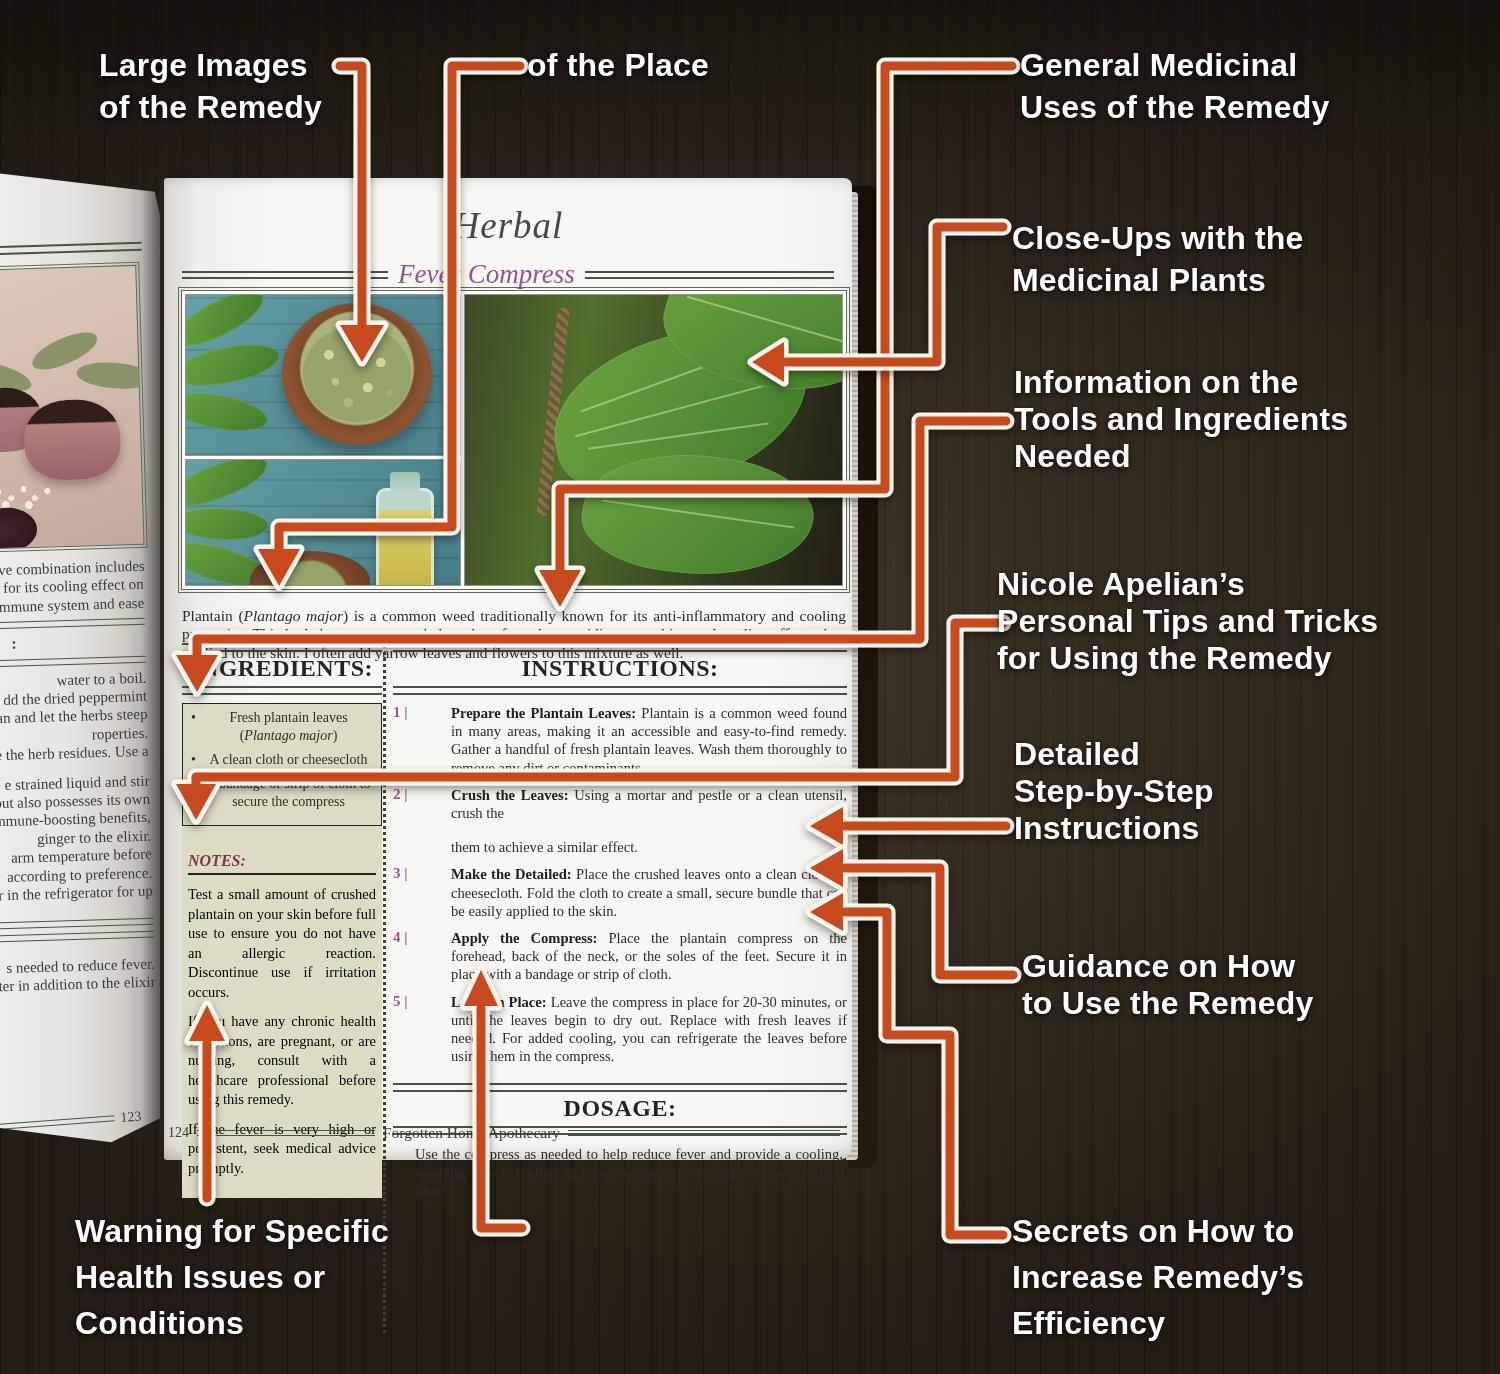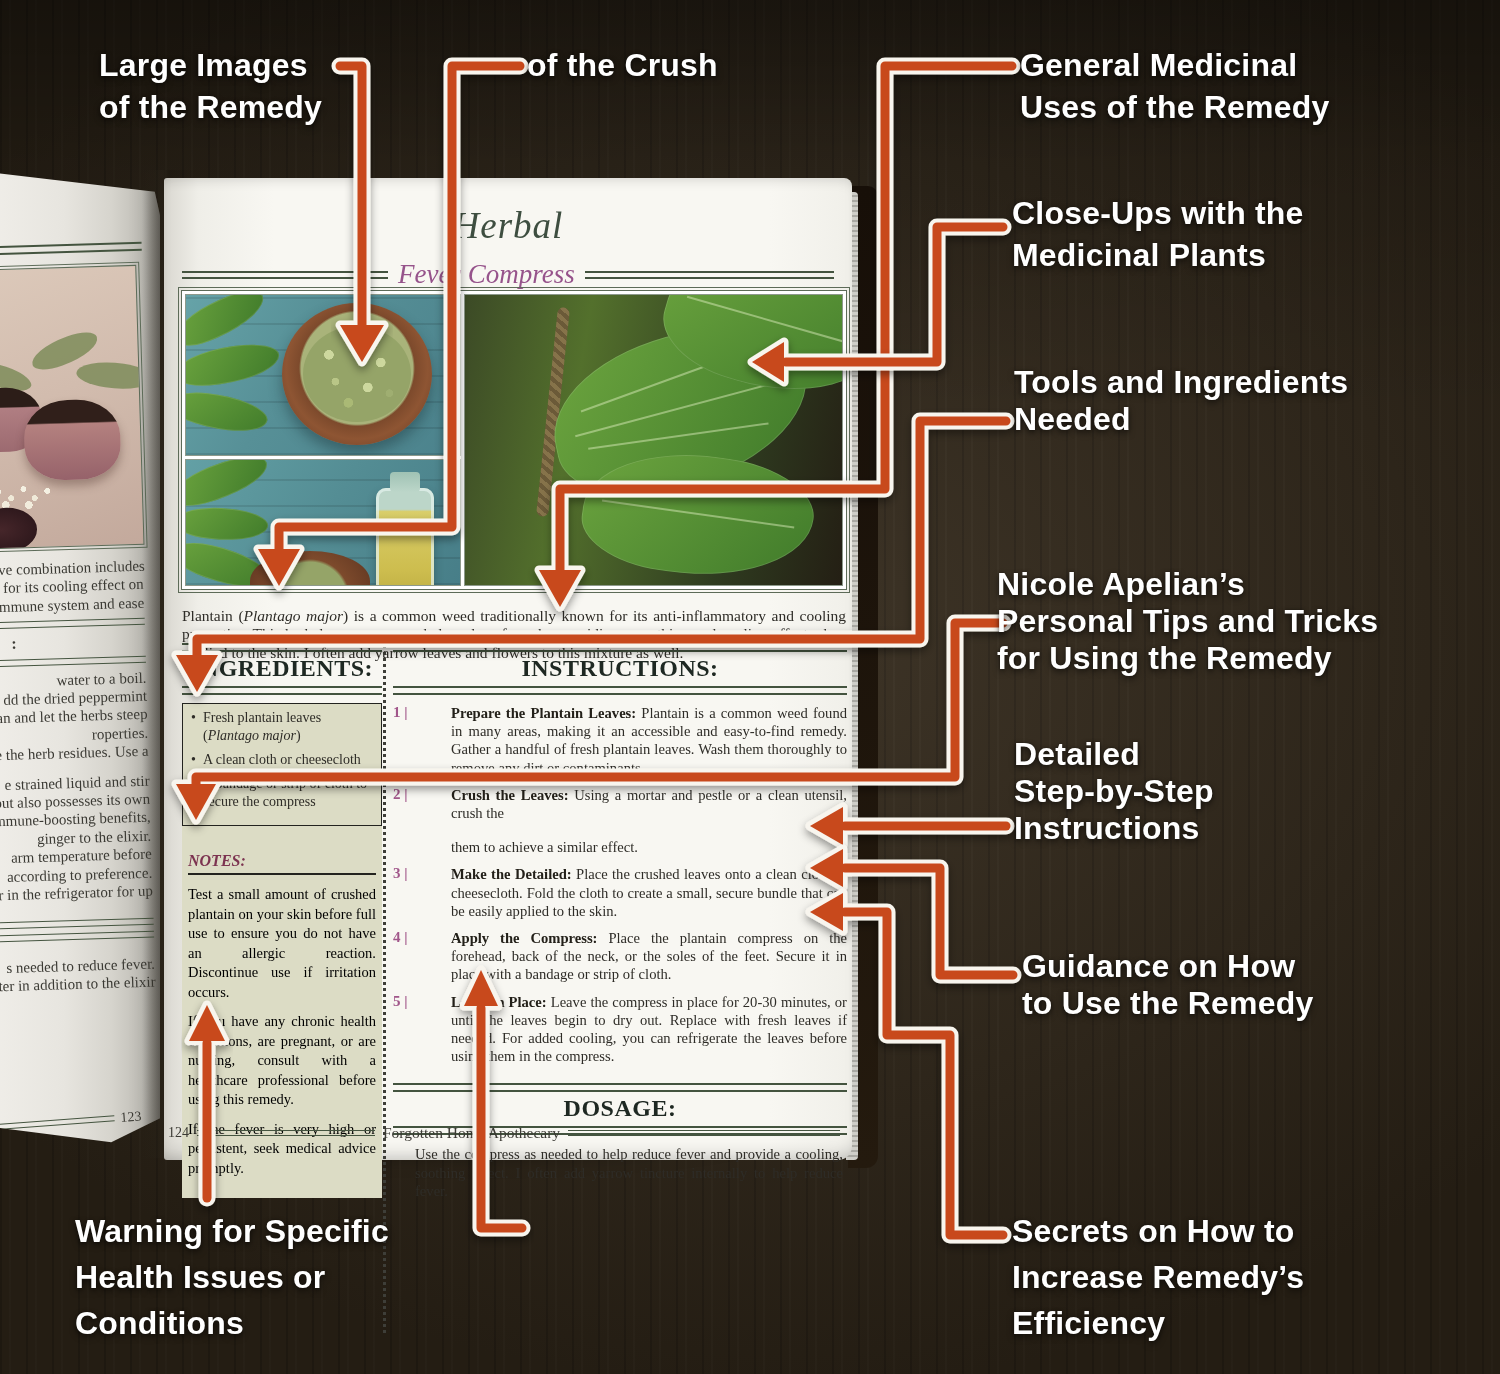--- a/index.html
+++ b/index.html
@@ -98,21 +98,21 @@
   
   #rp-intro{position:absolute;left:18px;top:413px;width:664px;text-align:justify;
     font-family:"Liberation Serif",serif;font-size:15.5px;line-height:18.5px;color:#2e2c27;}
   
   #col-divider{position:absolute;left:219px;top:467px;height:688px;border-left:3px dotted #3e3e38;}
   #col-ing{position:absolute;left:18px;top:465px;width:200px;}
   #col-ins{position:absolute;left:229px;top:465px;width:454px;}
   .sec-head{font-family:"Liberation Serif",serif;font-weight:bold;font-size:24px;letter-spacing:.5px;color:#1e2822;text-align:center;padding:3px 0 4px 0;}
   .olive{background:#dcdcc5;}
   #ing-panel{margin-top:8px;padding-bottom:6px;}
-  #ing-box{border:1.5px solid #23231f;padding:5px 7px 8px 7px;}
+  #ing-box{border:1.5px solid #23231f;padding:5px 7px 8px 7px;text-align:center;}
   #ing-box ul{margin:0;padding:0;list-style:none;}
   #ing-box li{font-family:"Liberation Serif",serif;font-size:14px;line-height:18px;color:#2e2c27;padding-left:13px;position:relative;margin-bottom:6px;}
   #ing-box li:before{content:"•";position:absolute;left:1px;top:0;color:#2e2c27;}
   #notes-head{font-family:"Liberation Serif",serif;font-style:italic;font-weight:bold;font-size:16px;color:#7c3350;
     margin:26px 6px 0 6px;border-bottom:2px solid #23231f;padding-bottom:3px;}
   .note-p{font-family:"Liberation Serif",serif;font-size:14.5px;line-height:19.5px;color:#000000;text-align:justify;margin:10px 6px 0 6px;}
   #notes-wrap{padding-bottom:14px;}
   .step{display:flex;margin-top:9px;}
   .step-num{width:30px;flex:0 0 30px;font-family:"Liberation Serif",serif;font-size:15px;font-weight:bold;color:#a1568a;}
   .step-body{flex:1;font-family:"Liberation Serif",serif;font-size:14.6px;line-height:18.2px;color:#2e2c27;text-align:justify;margin-left:28px;}
@@ -389,31 +389,32 @@
       <path class="core" d="M522,1228 L481,1228 L481,1008"></path>
         <path class="headcore" d="M464,1006 L498,1006 L481,970 Z"></path>
     </g>
   </svg>
 
   <div class="callout lh42" style="left:75px;top:44px;margin-left:24px;">
       <div class="cl">Large Images</div>
       <div class="cl">of the Remedy</div>
     </div>
   <div class="callout lh42" style="left:527px;top:44px;">
-      <div class="cl">of the Crush</div>
+      <div class="cl">of the Place</div>
     </div>
   <div class="callout lh42" style="left:1020px;top:44px;">
       <div class="cl">General Medicinal</div>
       <div class="cl">Uses of the Remedy</div>
     </div>
-  <div class="callout lh42" style="left:1012px;top:192px;">
+  <div class="callout lh42" style="left:1012px;top:217px;">
       <div class="cl">Close-Ups with the</div>
       <div class="cl">Medicinal Plants</div>
     </div>
   <div class="callout lh37" style="left:1014px;top:364px;">
+      <div class="cl">Information on the</div>
       <div class="cl">Tools and Ingredients</div>
       <div class="cl">Needed</div>
     </div>
   <div class="callout lh37" style="left:997px;top:566px;">
       <div class="cl">Nicole Apelian’s</div>
       <div class="cl">Personal Tips and Tricks</div>
       <div class="cl">for Using the Remedy</div>
     </div>
   <div class="callout lh37" style="left:1014px;top:736px;">
       <div class="cl">Detailed</div>

